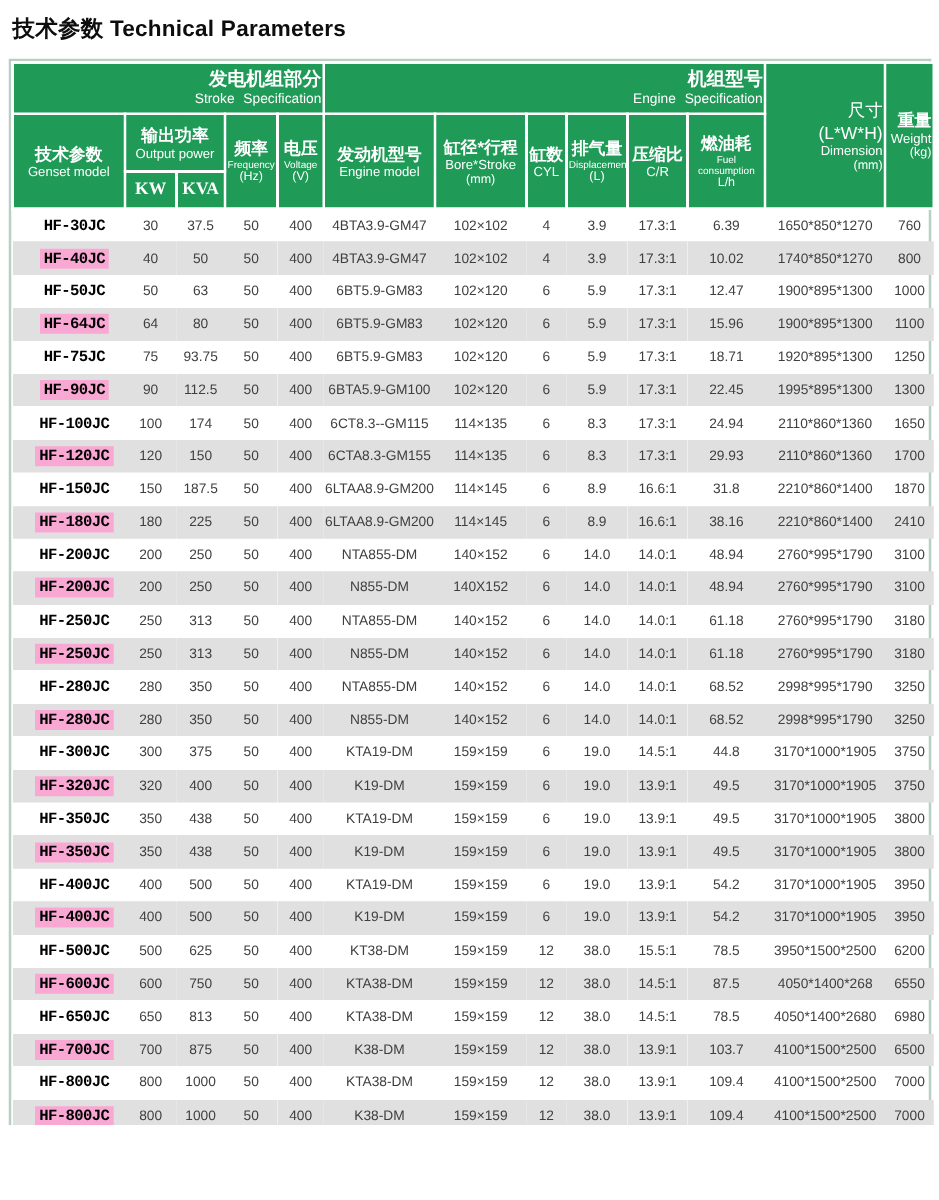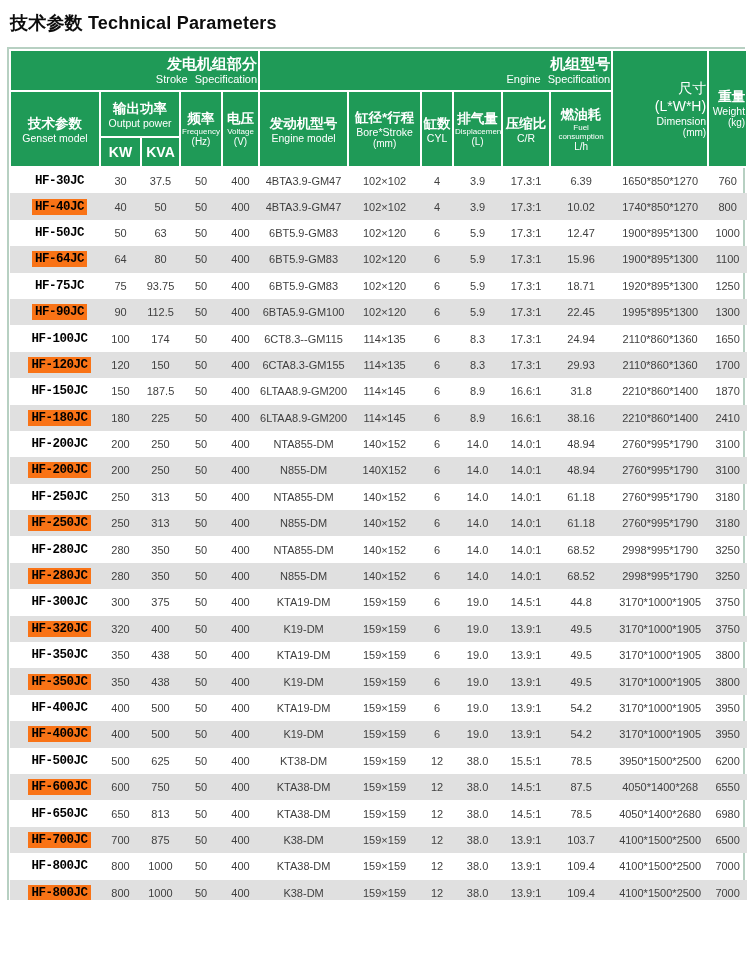--- a/index.html
+++ b/index.html
@@ -25,32 +25,32 @@
   thead tr.group-row th { height:41px;text-align:right; }
   thead tr.main-row th { height:46px; }
   thead tr.sub-row th { height:30px; }
   .g-zh { font-size:15px; font-weight:bold; line-height:18px; }
   .g-en { font-size:11px; line-height:13px; word-spacing:4px; }
   .h-zh { font-size:13.5px; font-weight:bold; line-height:17px; }
   .h-zh-lg { font-size:14px; font-weight:normal; line-height:18px;margin-left:35px; }
   .h-en { font-size:10.5px; line-height:12px; }
   .h-en-sm { font-size:8px; line-height:9px; }
   .h-unit { font-size:10px; line-height:12px; }
-  .h-sub { font-size:14px; font-weight:bold; }
+  .h-sub { font-size:14px; font-weight:bold;font-family:Liberation Serif, serif; }
   tbody td {
     height:26.4px; font-size:11px; color:#3f3f3f; text-align:center;
     vertical-align:middle; white-space:nowrap; overflow:hidden;
   }
   tbody tr.striped { background:#e0e0e0; }
   tbody td.model {
     text-align:center; padding-left:9px;
     font-family:"Liberation Mono","DejaVu Sans Mono",monospace;
     font-weight:bold; font-size:12.5px; color:#000000; letter-spacing:-0.5px;
   }
-  tbody tr.striped td.model span { background:#f97316; padding:1px 3px; }
+  tbody tr.striped td.model span { background:#f9a8d4; padding:1px 3px; }
 </style>
 </head>
 <body>
 
 <div class="page">
 
   <div class="page-title">技术参数 Technical Parameters</div>
 
   <div class="table-wrap">
   <table>

